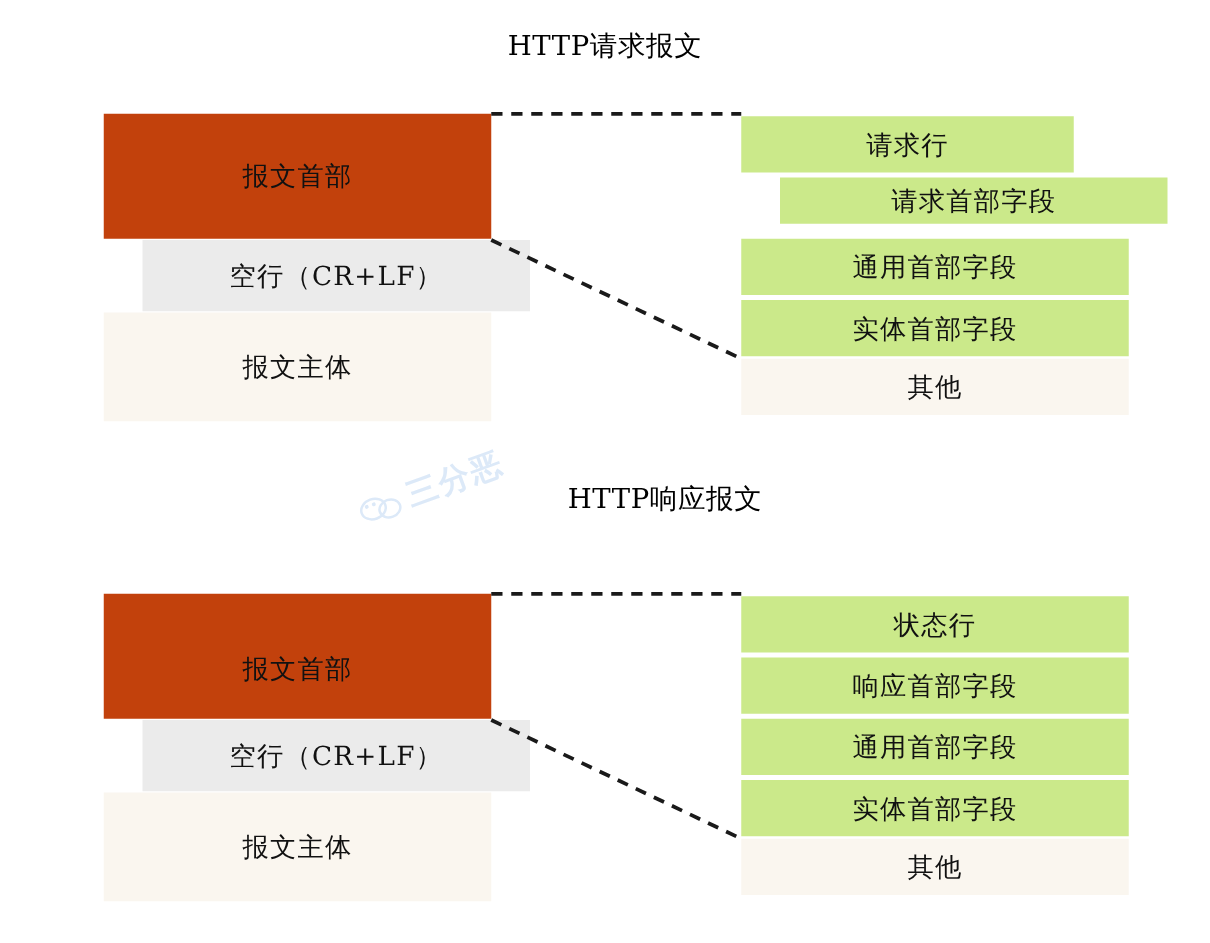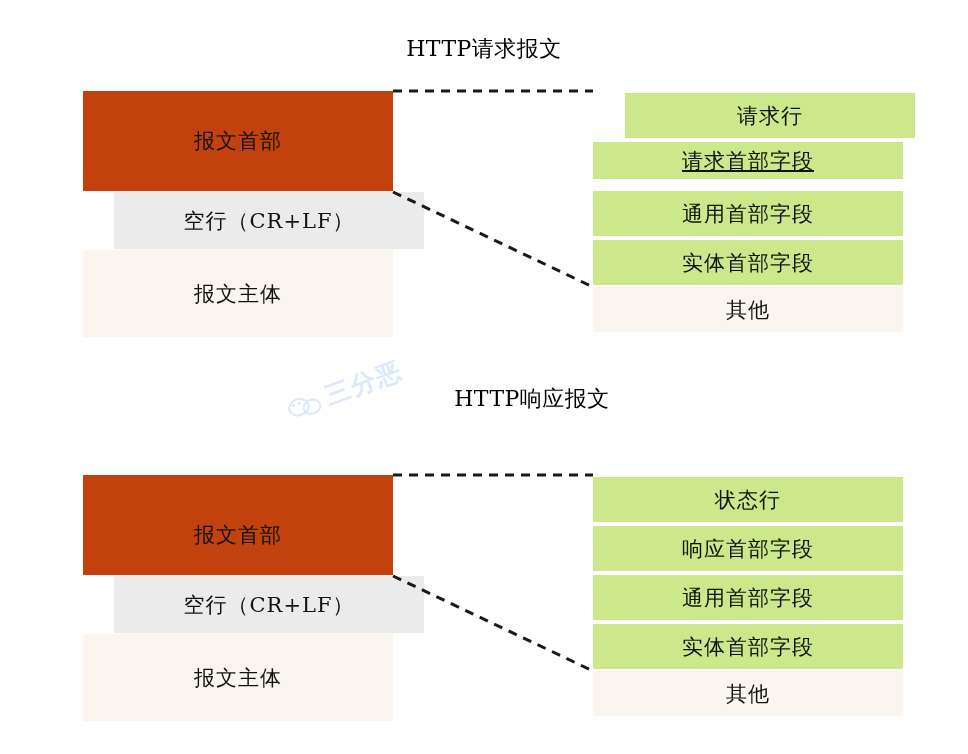--- a/index.html
+++ b/index.html
@@ -106,39 +106,39 @@
   }
   .watermark .wm-icon .d1 { left: 5px;  top: 9px; }
   .watermark .wm-icon .d2 { left: 11px; top: 9px; }
   .watermark .wm-text { display: inline-block; }
 </style>
 </head>
 <body>
 
 <div class="diagram">
 
-  <div class="section-title" style="top:22px;margin-top:12px;">HTTP请求报文</div>
+  <div class="section-title" style="top:22px;">HTTP请求报文</div>
 
   <div class="stack">
     <div class="box box-blue" style="left:83px; top:91px;  width:310px; height:100px;">
       <span>报文首部</span>
     </div>
     <div class="box box-gray" style="left:83px; top:192px; width:310px; height:57px;">
       <span>空行（CR+LF）</span>
     </div>
     <div class="box box-cream" style="left:83px; top:250px; width:310px; height:87px;">
       <span>报文主体</span>
     </div>
   </div>
 
   <div class="stack">
-    <div class="box box-green" style="left:625px; top:93px;  width:290px; height:45px;text-align:right;">
+    <div class="box box-green" style="left:593px; top:93px;  width:266px; height:45px;text-align:right;">
       <span>请求行</span>
     </div>
-    <div class="box box-green" style="left:593px; top:142px; width:310px; height:37px;text-decoration:underline;">
+    <div class="box box-green" style="left:624px; top:142px; width:310px; height:37px;">
       <span>请求首部字段</span>
     </div>
     <div class="box box-green" style="left:593px; top:191px; width:310px; height:45px;">
       <span>通用首部字段</span>
     </div>
     <div class="box box-green" style="left:593px; top:240px; width:310px; height:45px;">
       <span>实体首部字段</span>
     </div>
     <div class="box box-cream" style="left:593px; top:287px; width:310px; height:45px;">
       <span>其他</span>

